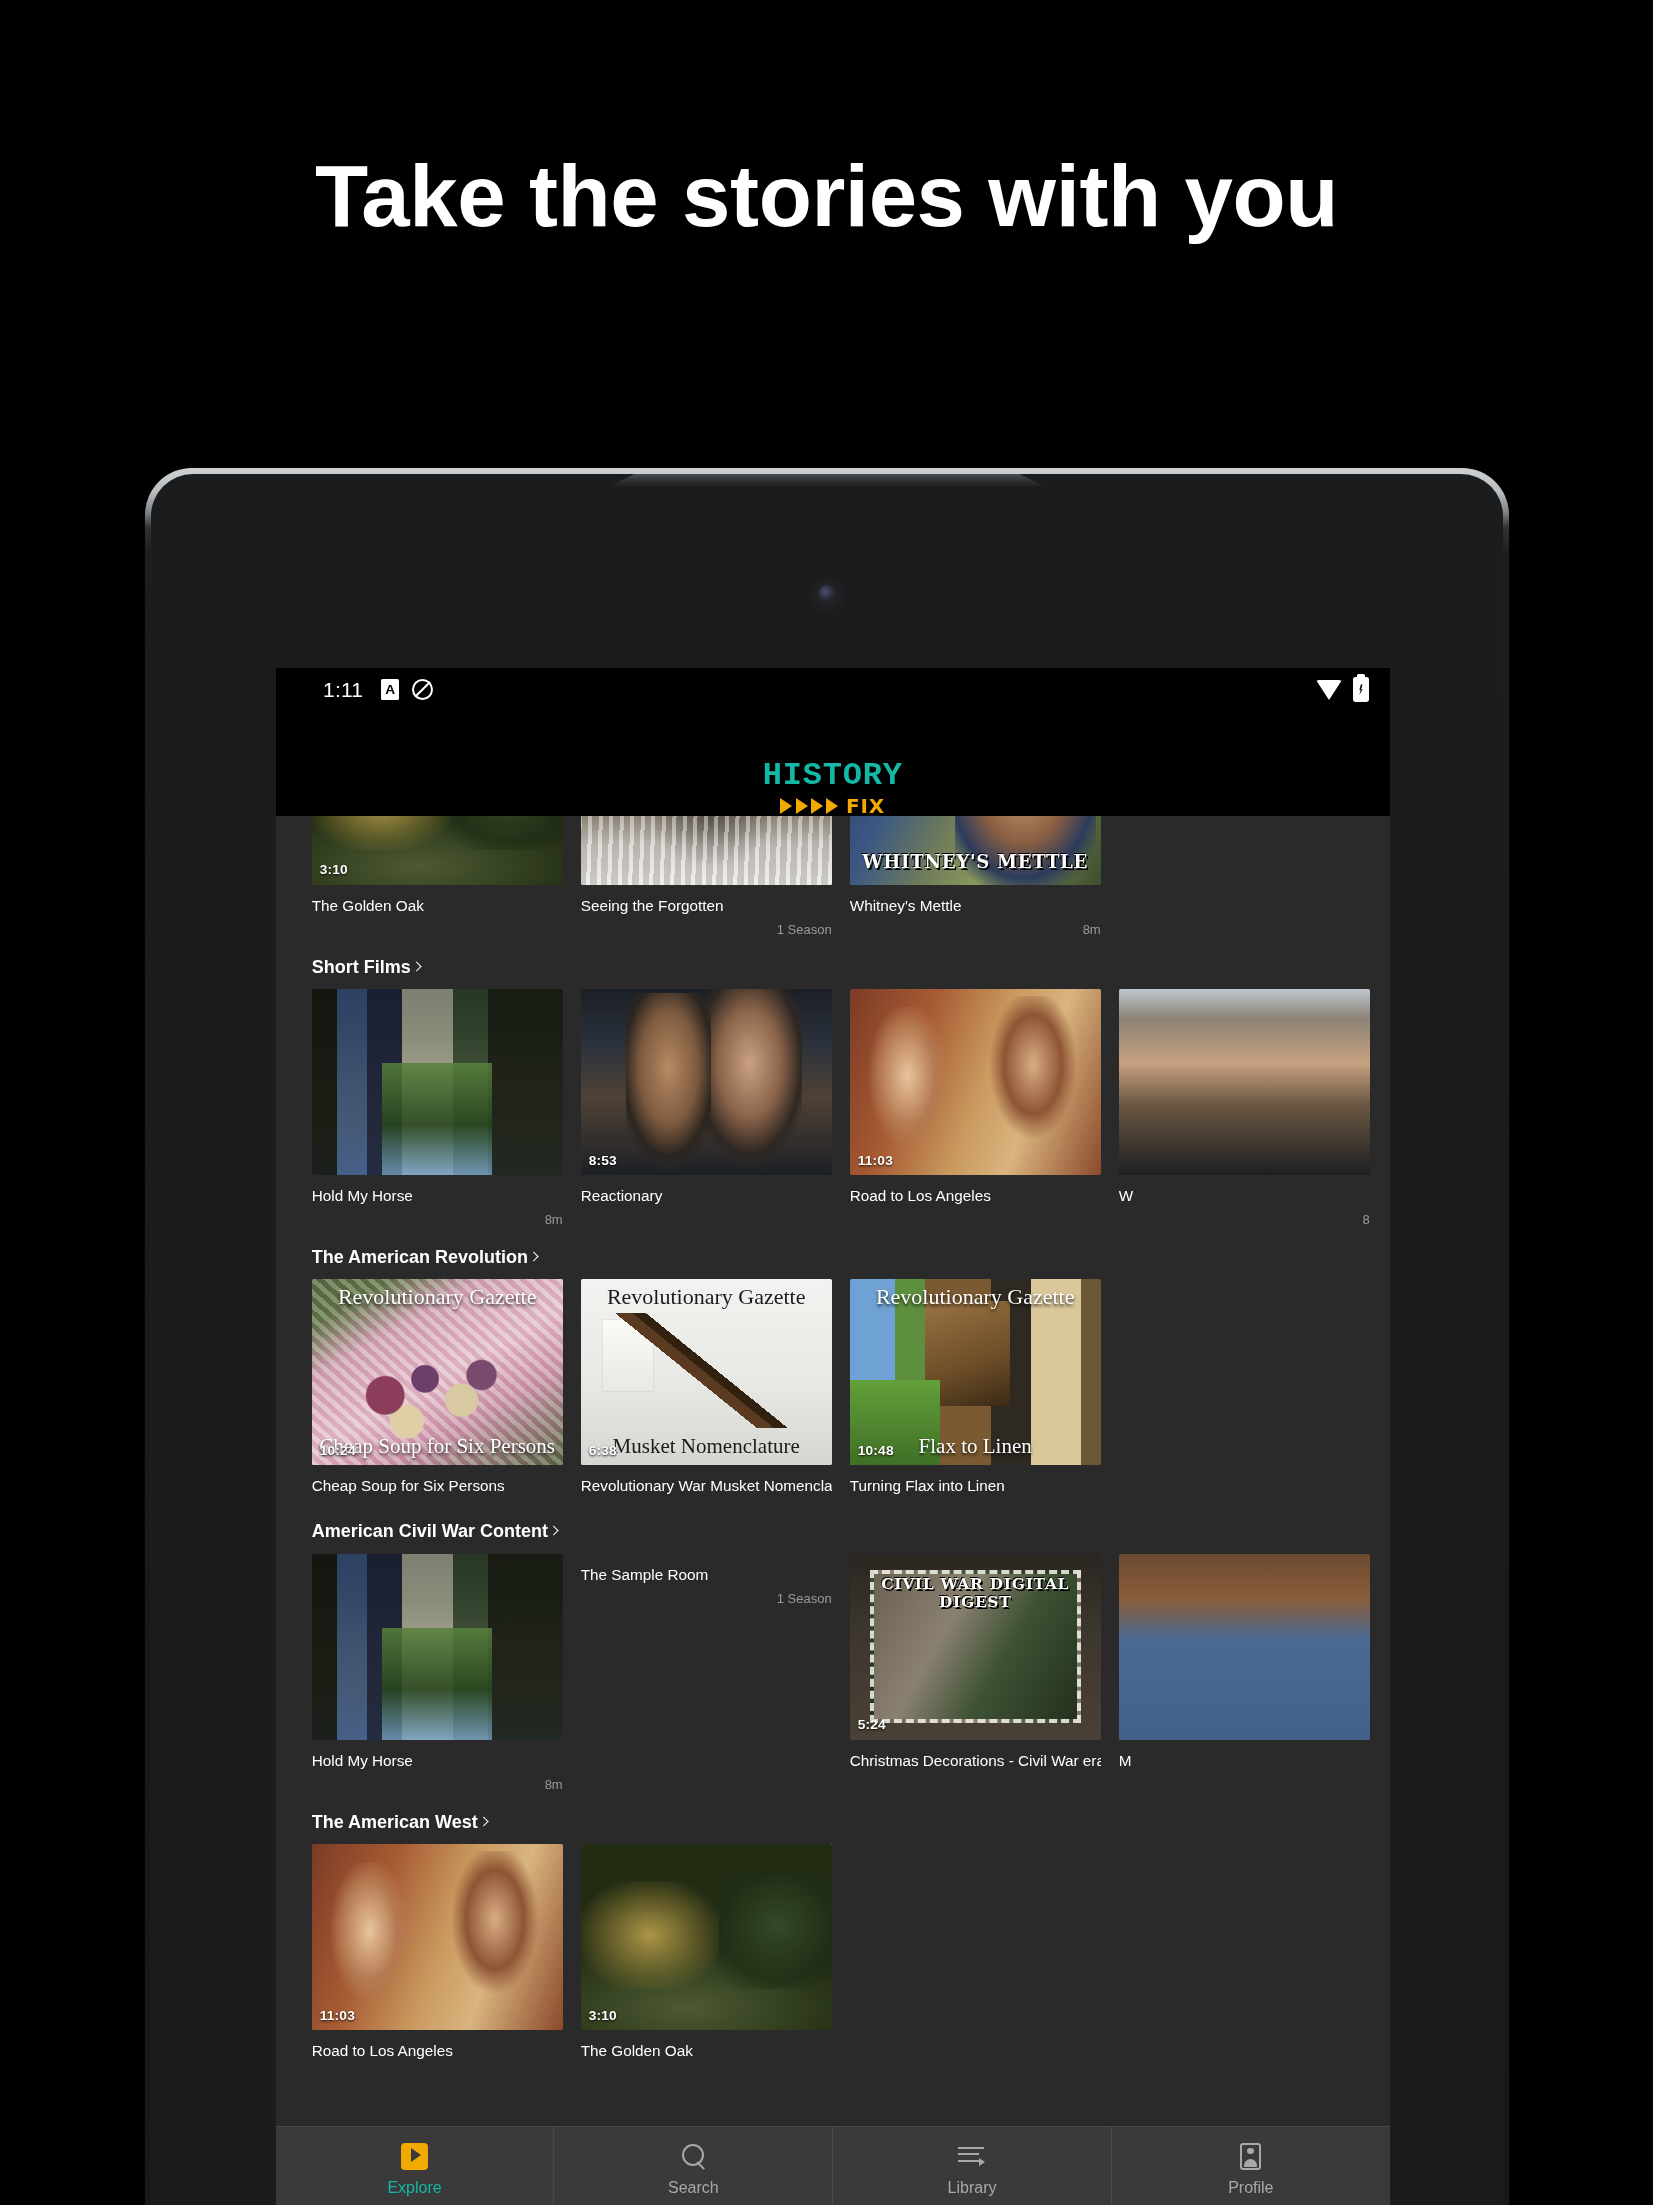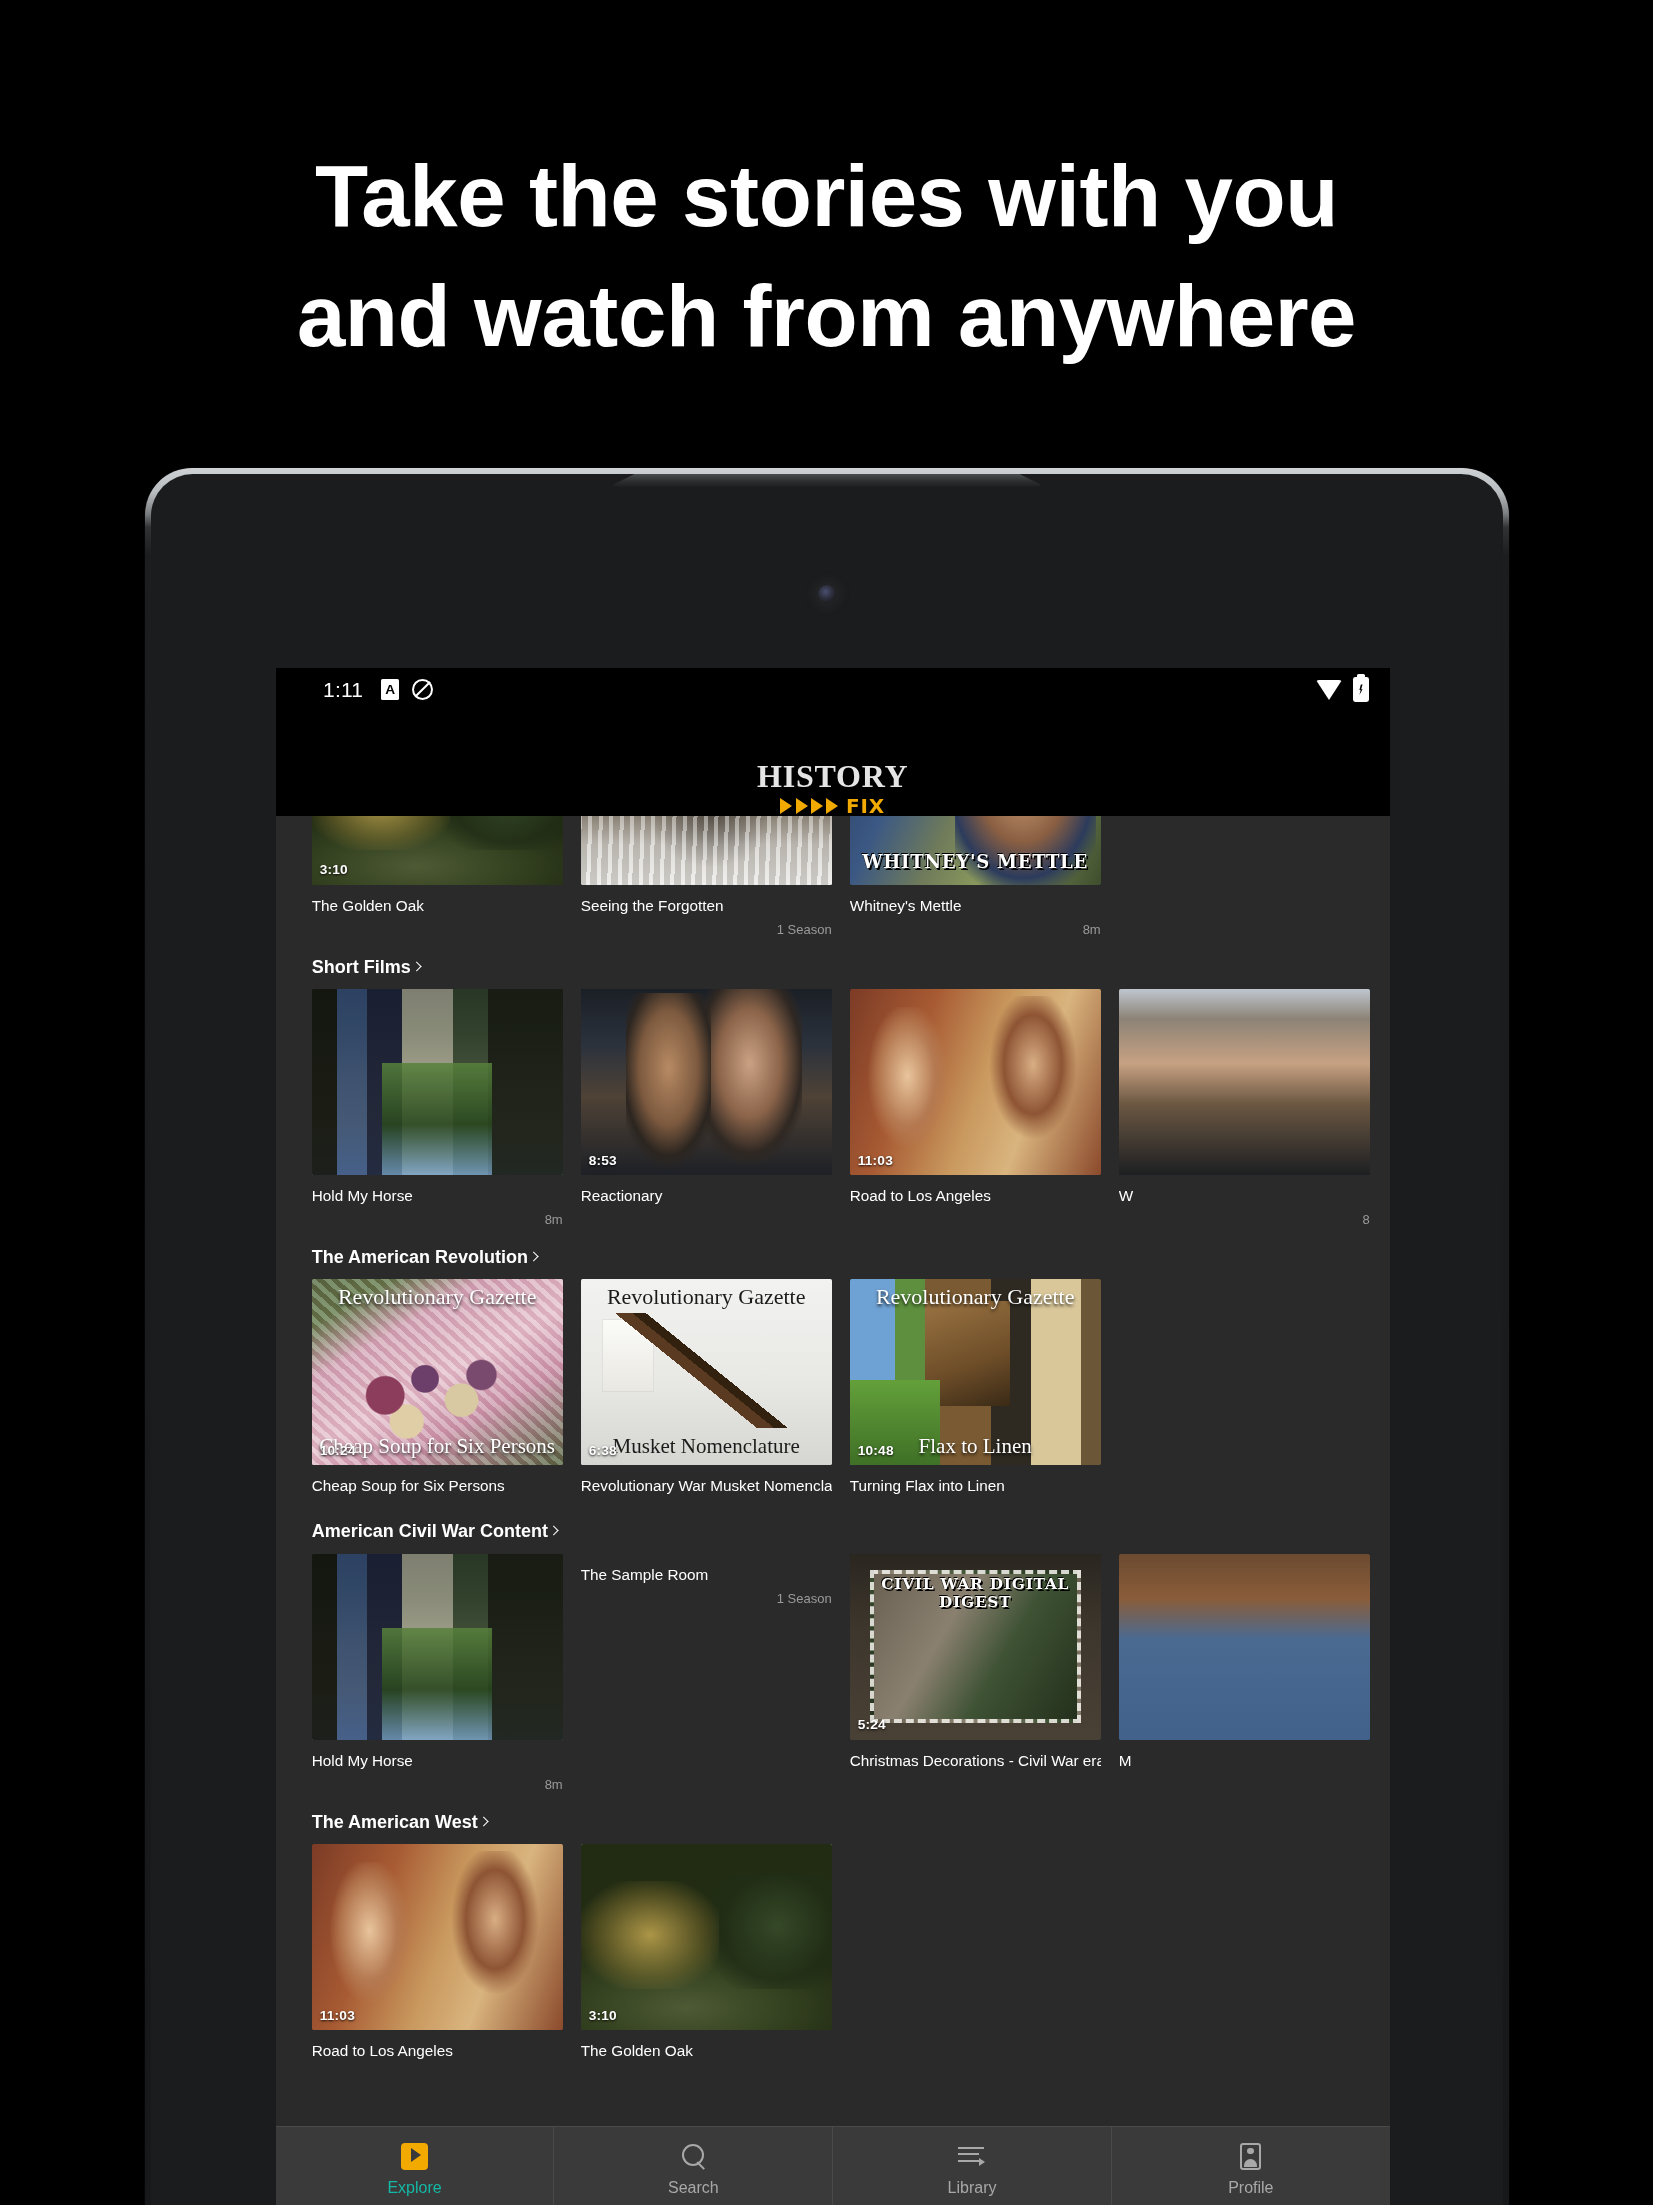--- a/index.html
+++ b/index.html
@@ -114,23 +114,23 @@
   }
 
   
   .logo-bar {
     flex: 0 0 77px;
     background: #000;
     display: flex; align-items: center; justify-content: center;
   }
   .logo { text-align:center; line-height: 1; }
   .logo-main {
-    font-family: Liberation Serif, serif;
+    font-family: Liberation Mono, monospace;
     font-size: 32px; font-weight: 700; letter-spacing: 0.8px;
-    color: #e5e5e5;
+    color: #14b8a6;
     display: block;
     margin-top: 48px;
   }
   .logo-sub {
     display:flex; align-items:center; justify-content:center; gap: 3.2px;
     margin-top: 4px;
   }
   .tri {
     width: 0; height: 0;
     border-top: 8px solid transparent;
@@ -421,21 +421,20 @@
     border-radius: 6.5px 6.5px 0 0; background:#a8a8a8;
   }
 </style>
 </head>
 <body>
 
 <div class="page">
 
   <div class="headline">
     <span class="ln">Take the stories with you</span>
-    <span class="ln">and watch from anywhere</span>
   </div>
 
   <div class="device">
     <div class="device-inner">
       <div class="notch"></div>
       <div class="camera"></div>
 
       <div class="screen">
 
         <div class="statusbar">

